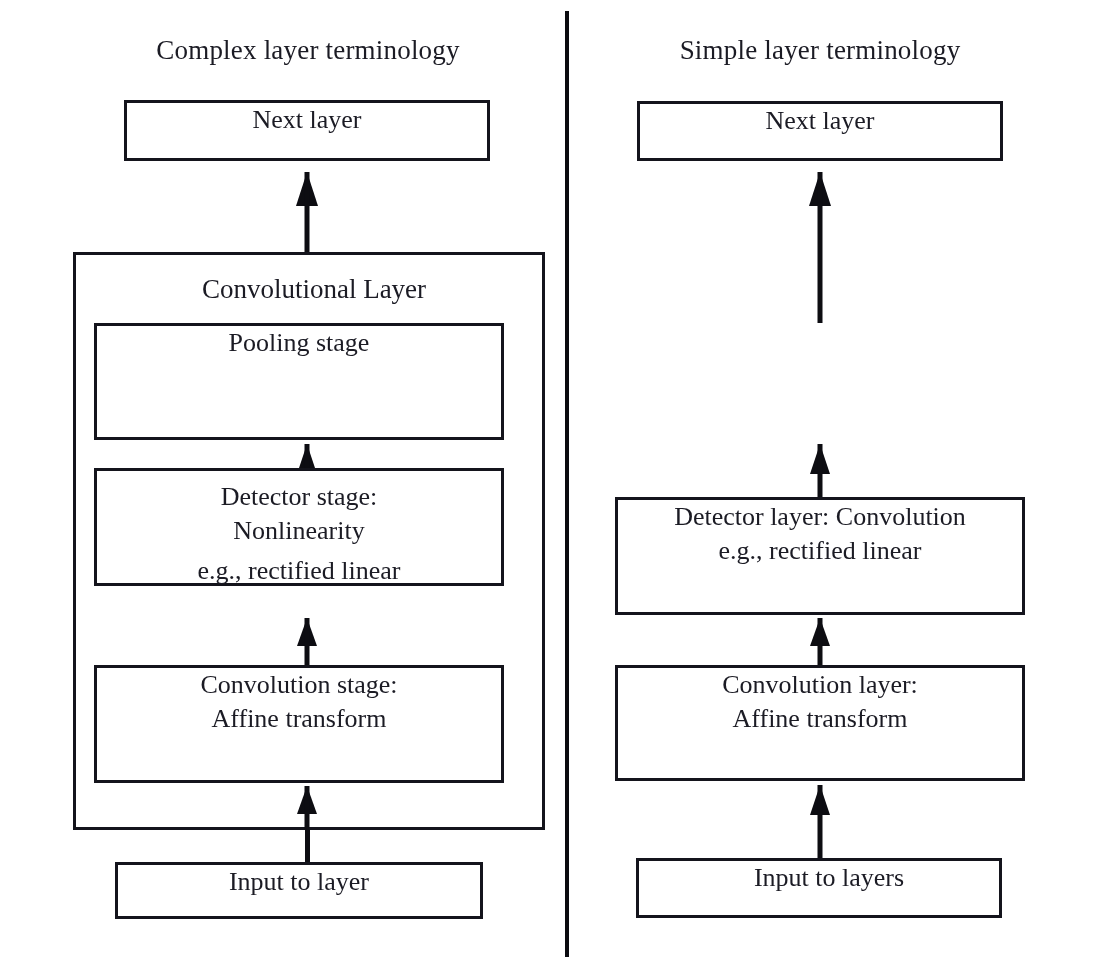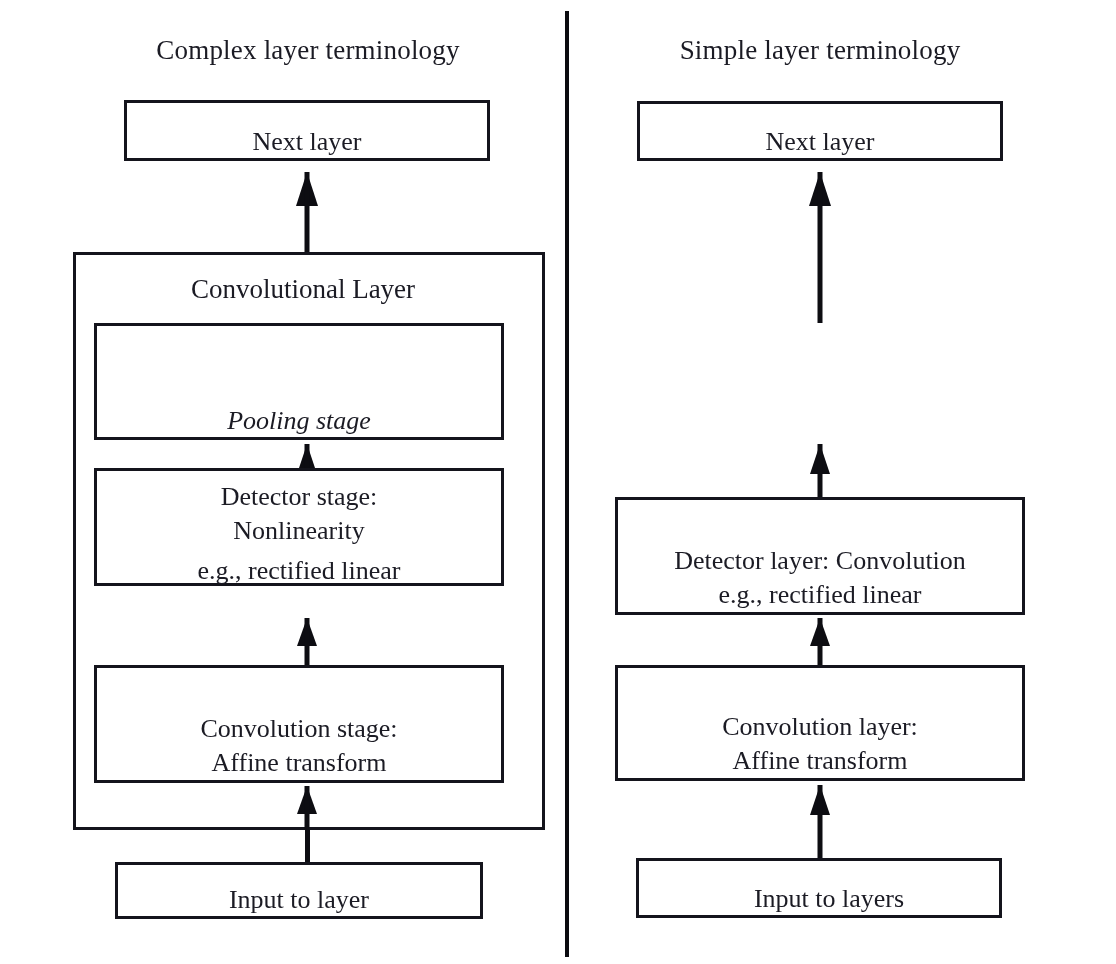--- a/index.html
+++ b/index.html
@@ -38,21 +38,21 @@
 
   
   .box {
     position: absolute;
     box-sizing: border-box;
     border: 3px solid #14141c;
     background: #ffffff;
     display: flex;
     flex-direction: column;
     align-items: center;
-    justify-content: flex-end;
+    justify-content: flex-start;
     text-align: center;
   }
   .box .line {
     font-size: 26px;
     line-height: 33px;
     white-space: nowrap;
     color: #1b1b24;
   }
   .box.two-line .line { line-height: 34px; }
 
@@ -117,23 +117,23 @@
   <div class="box" style="left:124px; top:100px; width:366px; height:61px;">
     <div class="line">Next layer</div>
   </div>
 
   <div class="arrow" style="left:286px; top:172px; width:42px; height:80px;">
     <div class="head"></div>
     <div class="shaft" style="height:80px;"></div>
   </div>
 
   <div class="group-box" style="left:73px; top:252px; width:472px; height:578px;"></div>
-  <div class="group-label" style="left:67px; top:273px; width:472px;">Convolutional Layer</div>
-
-  <div class="box" style="left:94px; top:323px; width:410px; height:117px;font-style:italic;">
+  <div class="group-label" style="left:78px; top:273px; width:472px;">Convolutional Layer</div>
+
+  <div class="box" style="left:94px; top:323px; width:410px; height:117px;">
     <div class="line">Pooling stage</div>
   </div>
 
   <div class="arrow" style="left:286px; top:444px; width:42px; height:53px;">
     <div class="head" style="border-left-width:10px; border-right-width:10px; border-bottom-width:30px;"></div>
     <div class="shaft" style="height:53px;"></div>
   </div>
 
   <div class="box two-line" style="left:94px; top:468px; width:410px; height:118px; justify-content:flex-start; padding-top:9px;">
     <div class="line">Detector stage:</div>

